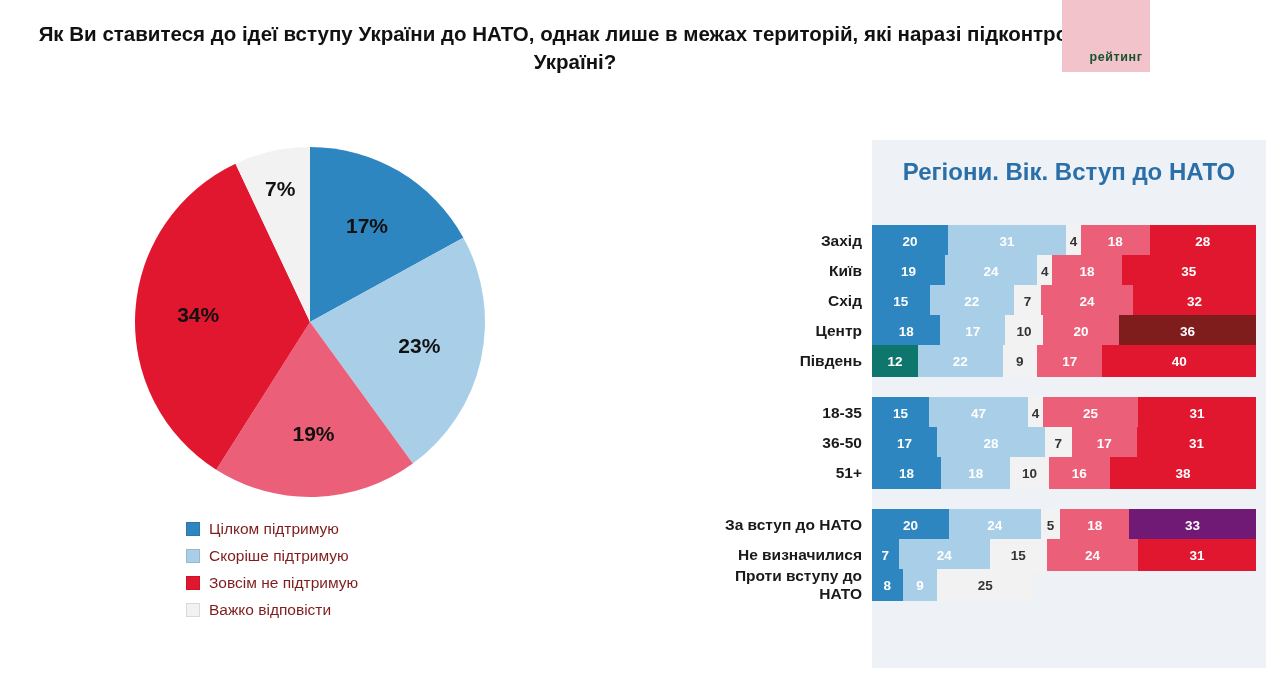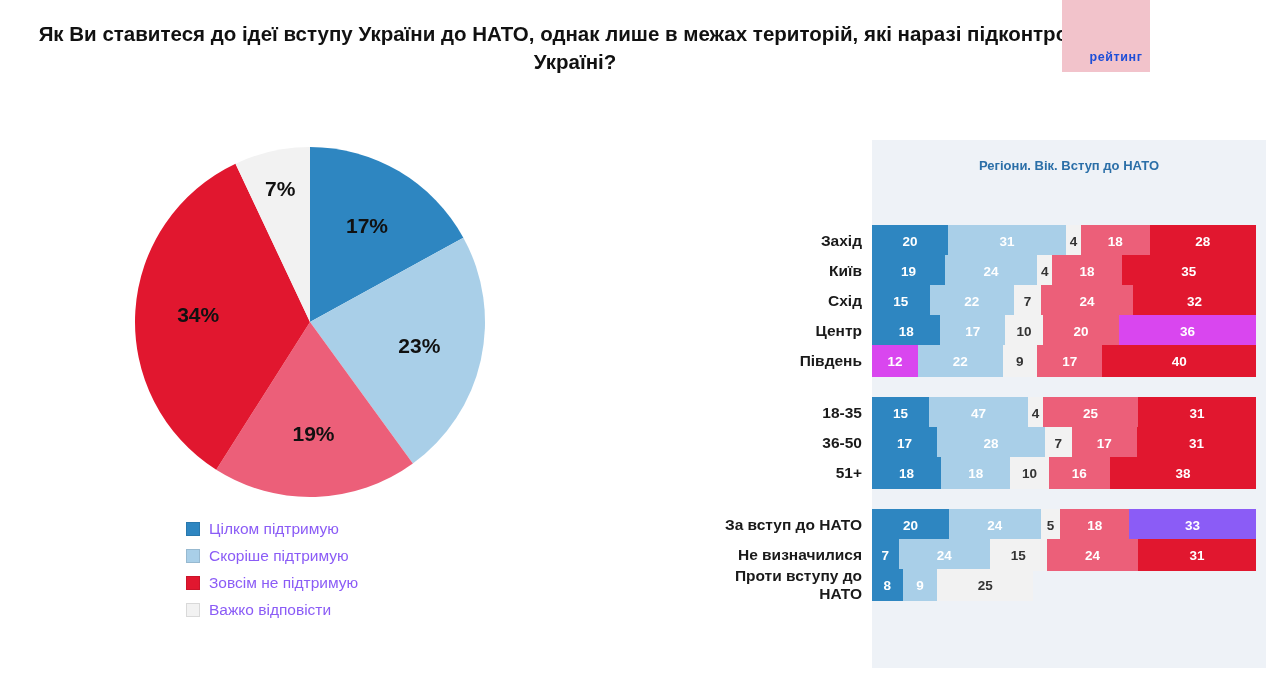--- a/index.html
+++ b/index.html
@@ -41,21 +41,21 @@
     width: 88px;
     height: 72px;
     background: #f2c3cb;
     display: flex;
     align-items: flex-end;
     justify-content: center;
     padding-bottom: 8px;
     box-sizing: border-box;
   }
   #logo-text {
-    color: #1d4ed8;
+    color: #14532d;
     font-size: 12.5px;
     font-weight: bold;
     letter-spacing: 0.6px;
     padding-left: 20px;
   }
 
   
   #pie-wrap {
     position: absolute;
     left: 120px;
@@ -86,39 +86,39 @@
   .legend-swatch {
     width: 14px;
     height: 14px;
     margin-right: 9px;
     flex: 0 0 auto;
     border: 1px solid rgba(0,0,0,0.10);
     box-sizing: border-box;
   }
   .legend-label {
     font-size: 15.5px;
-    color: #8b5cf6;
+    color: #7f1d1d;
   }
 
   
   #right-panel {
     position: absolute;
     left: 872px;
     top: 140px;
     width: 394px;
     height: 528px;
     background: #eef2f7;
   }
   #right-title {
     position: absolute;
     left: 872px;
     top: 158px;
     width: 394px;
     text-align: center;
-    font-size: 13px;
+    font-size: 24px;
     font-weight: bold;
     color: #2b6fa8;
   }
 
   #bars {
     position: absolute;
     left: 700px;
     top: 228px;
     width: 566px;
   }
@@ -240,27 +240,27 @@
         <div class="seg" style="width: 32%; background: rgb(225, 23, 47);">32</div>
       </div>
     </div>
     <div class="bar-row">
       <div class="bar-label">Центр</div>
       <div class="bar-track">
         <div class="seg" style="width: 17.8218%; background: rgb(46, 134, 193);">18</div>
         <div class="seg" style="width: 16.8317%; background: rgb(169, 207, 232);">17</div>
         <div class="seg light-text" style="width: 9.90099%; background: rgb(242, 242, 242);">10</div>
         <div class="seg" style="width: 19.802%; background: rgb(236, 95, 121);">20</div>
-        <div class="seg" style="width: 35.6436%; background: #d946ef;">36</div>
+        <div class="seg" style="width: 35.6436%; background: #7f1d1d;">36</div>
       </div>
     </div>
     <div class="bar-row">
       <div class="bar-label">Південь</div>
       <div class="bar-track">
-        <div class="seg" style="width: 12%; background: #d946ef;">12</div>
+        <div class="seg" style="width: 12%; background: #0f766e;">12</div>
         <div class="seg" style="width: 22%; background: rgb(169, 207, 232);">22</div>
         <div class="seg light-text" style="width: 9%; background: rgb(242, 242, 242);">9</div>
         <div class="seg" style="width: 17%; background: rgb(236, 95, 121);">17</div>
         <div class="seg" style="width: 40%; background: rgb(225, 23, 47);">40</div>
       </div>
     </div>
     <div class="bar-gap"></div>
     <div class="bar-row">
       <div class="bar-label">18-35</div>
       <div class="bar-track">
@@ -292,21 +292,21 @@
       </div>
     </div>
     <div class="bar-gap"></div>
     <div class="bar-row">
       <div class="bar-label">За вступ до НАТО</div>
       <div class="bar-track">
         <div class="seg" style="width: 20%; background: rgb(46, 134, 193);">20</div>
         <div class="seg" style="width: 24%; background: rgb(169, 207, 232);">24</div>
         <div class="seg light-text" style="width: 5%; background: rgb(242, 242, 242);">5</div>
         <div class="seg" style="width: 18%; background: rgb(236, 95, 121);">18</div>
-        <div class="seg" style="width: 33%; background: #8b5cf6;">33</div>
+        <div class="seg" style="width: 33%; background: #701a75;">33</div>
       </div>
     </div>
     <div class="bar-row">
       <div class="bar-label">Не визначилися</div>
       <div class="bar-track">
         <div class="seg" style="width: 6.93069%; background: rgb(46, 134, 193);">7</div>
         <div class="seg" style="width: 23.7624%; background: rgb(169, 207, 232);">24</div>
         <div class="seg light-text" style="width: 14.8515%; background: rgb(242, 242, 242);">15</div>
         <div class="seg" style="width: 23.7624%; background: rgb(236, 95, 121);">24</div>
         <div class="seg" style="width: 30.6931%; background: rgb(225, 23, 47);">31</div>

